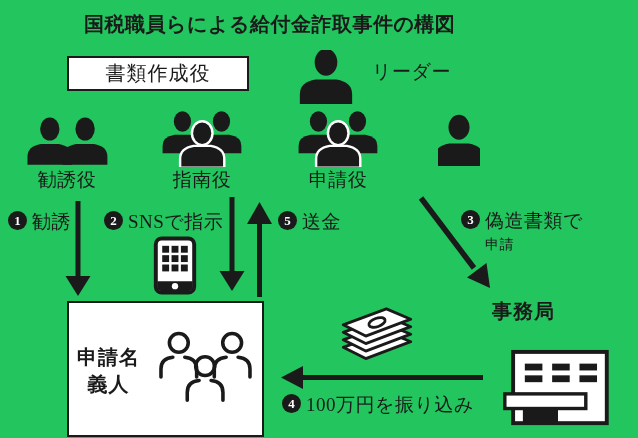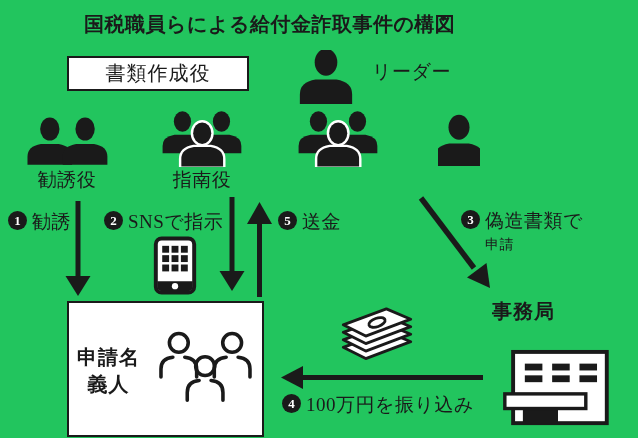--- a/index.html
+++ b/index.html
@@ -85,20 +85,21 @@
     <use href="#bust" class="ink" transform="translate(46,0) scale(0.78)"></use>
     <use href="#bust" class="ink" transform="translate(22,13) scale(0.82)" stroke="#ffffff" stroke-width="7" paint-order="stroke"></use>
   </svg>
   <div class="abs role-label" style="left:160px;top:167px;width:84px;">指南役</div>
 
   <svg class="abs" style="left:296px;top:111px;" width="84" height="56" viewBox="0 0 96 66">
     <use href="#bust" class="ink" transform="scale(0.78)"></use>
     <use href="#bust" class="ink" transform="translate(46,0) scale(0.78)"></use>
     <use href="#bust" class="ink" transform="translate(22,13) scale(0.82)" stroke="#ffffff" stroke-width="7" paint-order="stroke"></use>
   </svg>
+  <div class="abs role-label" style="left:296px;top:167px;width:84px;">申請役</div>
 
   <svg class="abs" style="left:438px;top:114px;" width="42" height="52" viewBox="6 0 52 64" preserveAspectRatio="xMidYMax meet">
     <use href="#bust" class="ink"></use>
   </svg>
 
   <div class="abs step" style="left:8px;top:211px;">
     <span class="badge">1</span>
     <span class="step-text">勧誘</span>
   </div>
 

